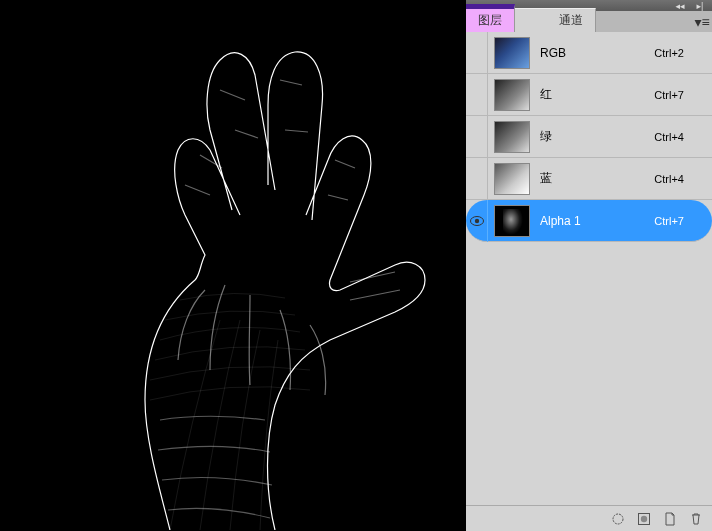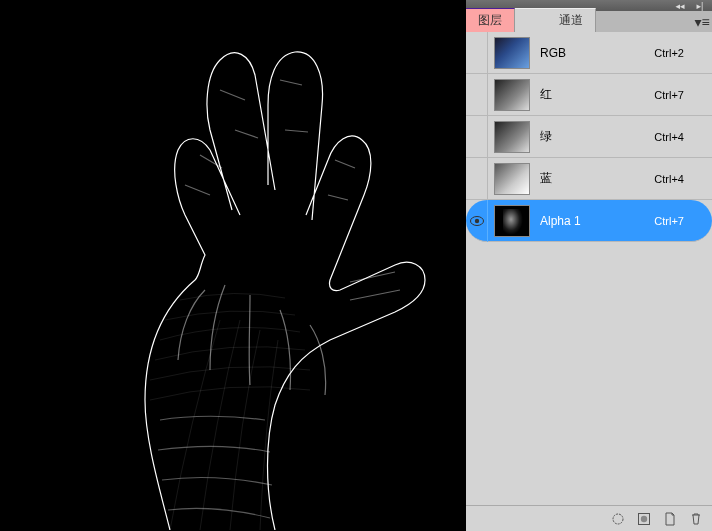--- a/index.html
+++ b/index.html
@@ -5,21 +5,21 @@
 * { margin: 0; padding: 0; box-sizing: border-box; }
 body { width: 712px; height: 531px; background: #000; font-family: "Microsoft YaHei", Arial, sans-serif; font-size: 11px; color: #000; overflow: hidden; position: relative; }
 .canvas-area { position: absolute; left: 0; top: 0; width: 466px; height: 531px; background: #000; }
 .hand-sketch { position: absolute; left: 50px; top: 20px; width: 380px; height: 510px; }
 .watermark { position: absolute; left: 6px; bottom: 2px; color: #eee; font-size: 12px; text-shadow: 1px 1px 2px #000; }
 .watermark .url { font-size: 10px; margin-left: 6px; color: #ccc; }
 .panel { position: absolute; right: 0; top: 0; width: 246px; height: 531px; background: #d4d4d4; display: flex; flex-direction: column; }
 .panel-topbar { height: 11px; background: linear-gradient(#717171,#5a5a5a); display: flex; justify-content: flex-end; align-items: center; padding-right: 4px; gap: 4px; }
 .topbar-btn { width: 16px; height: 8px; display: flex; align-items: center; justify-content: center; color: #ddd; font-size: 9px; }
 .tabs { display: flex; height: 21px; background: #b8b8b8; align-items: flex-end; }
-.tab { padding: 3px 12px 3px 12px; font-size: 12px; color: #333; border-top: 1px solid #4c1d95; border-right: 1px solid #999; background: #fca5a5; cursor: pointer; }
+.tab { padding: 3px 12px 3px 12px; font-size: 12px; color: #333; border-top: 5px solid #4c1d95; border-right: 1px solid #999; background: #f0abfc; cursor: pointer; }
 .tab.active { background: #d4d4d4; border-top: 1px solid #eee; padding-left: 44px; }
 .tab-spacer { flex: 1; }
 .tab-menu { width: 20px; height: 20px; display: flex; align-items: center; justify-content: center; color: #333; font-size: 14px; cursor: pointer; }
 .channel-list { flex: 1; background: #d4d4d4; overflow-y: auto; }
 .channel-row { display: flex; align-items: center; height: 42px; border-bottom: 1px solid #b8b8b8; padding: 0 8px 0 0; }
 .channel-row.selected { background: #3399ff; color: #fff; border-radius: 21px; }
 .vis-col { width: 22px; height: 42px; display: flex; align-items: center; justify-content: center; border-right: 1px solid #b8b8b8; }
 .channel-row.selected .vis-col { border-right-color: #5ab0ff; }
 .eye-icon { width: 14px; height: 10px; }
 .thumb { width: 36px; height: 32px; margin-left: 6px; border: 1px solid #888; background: #ccc; position: relative; overflow: hidden; }

